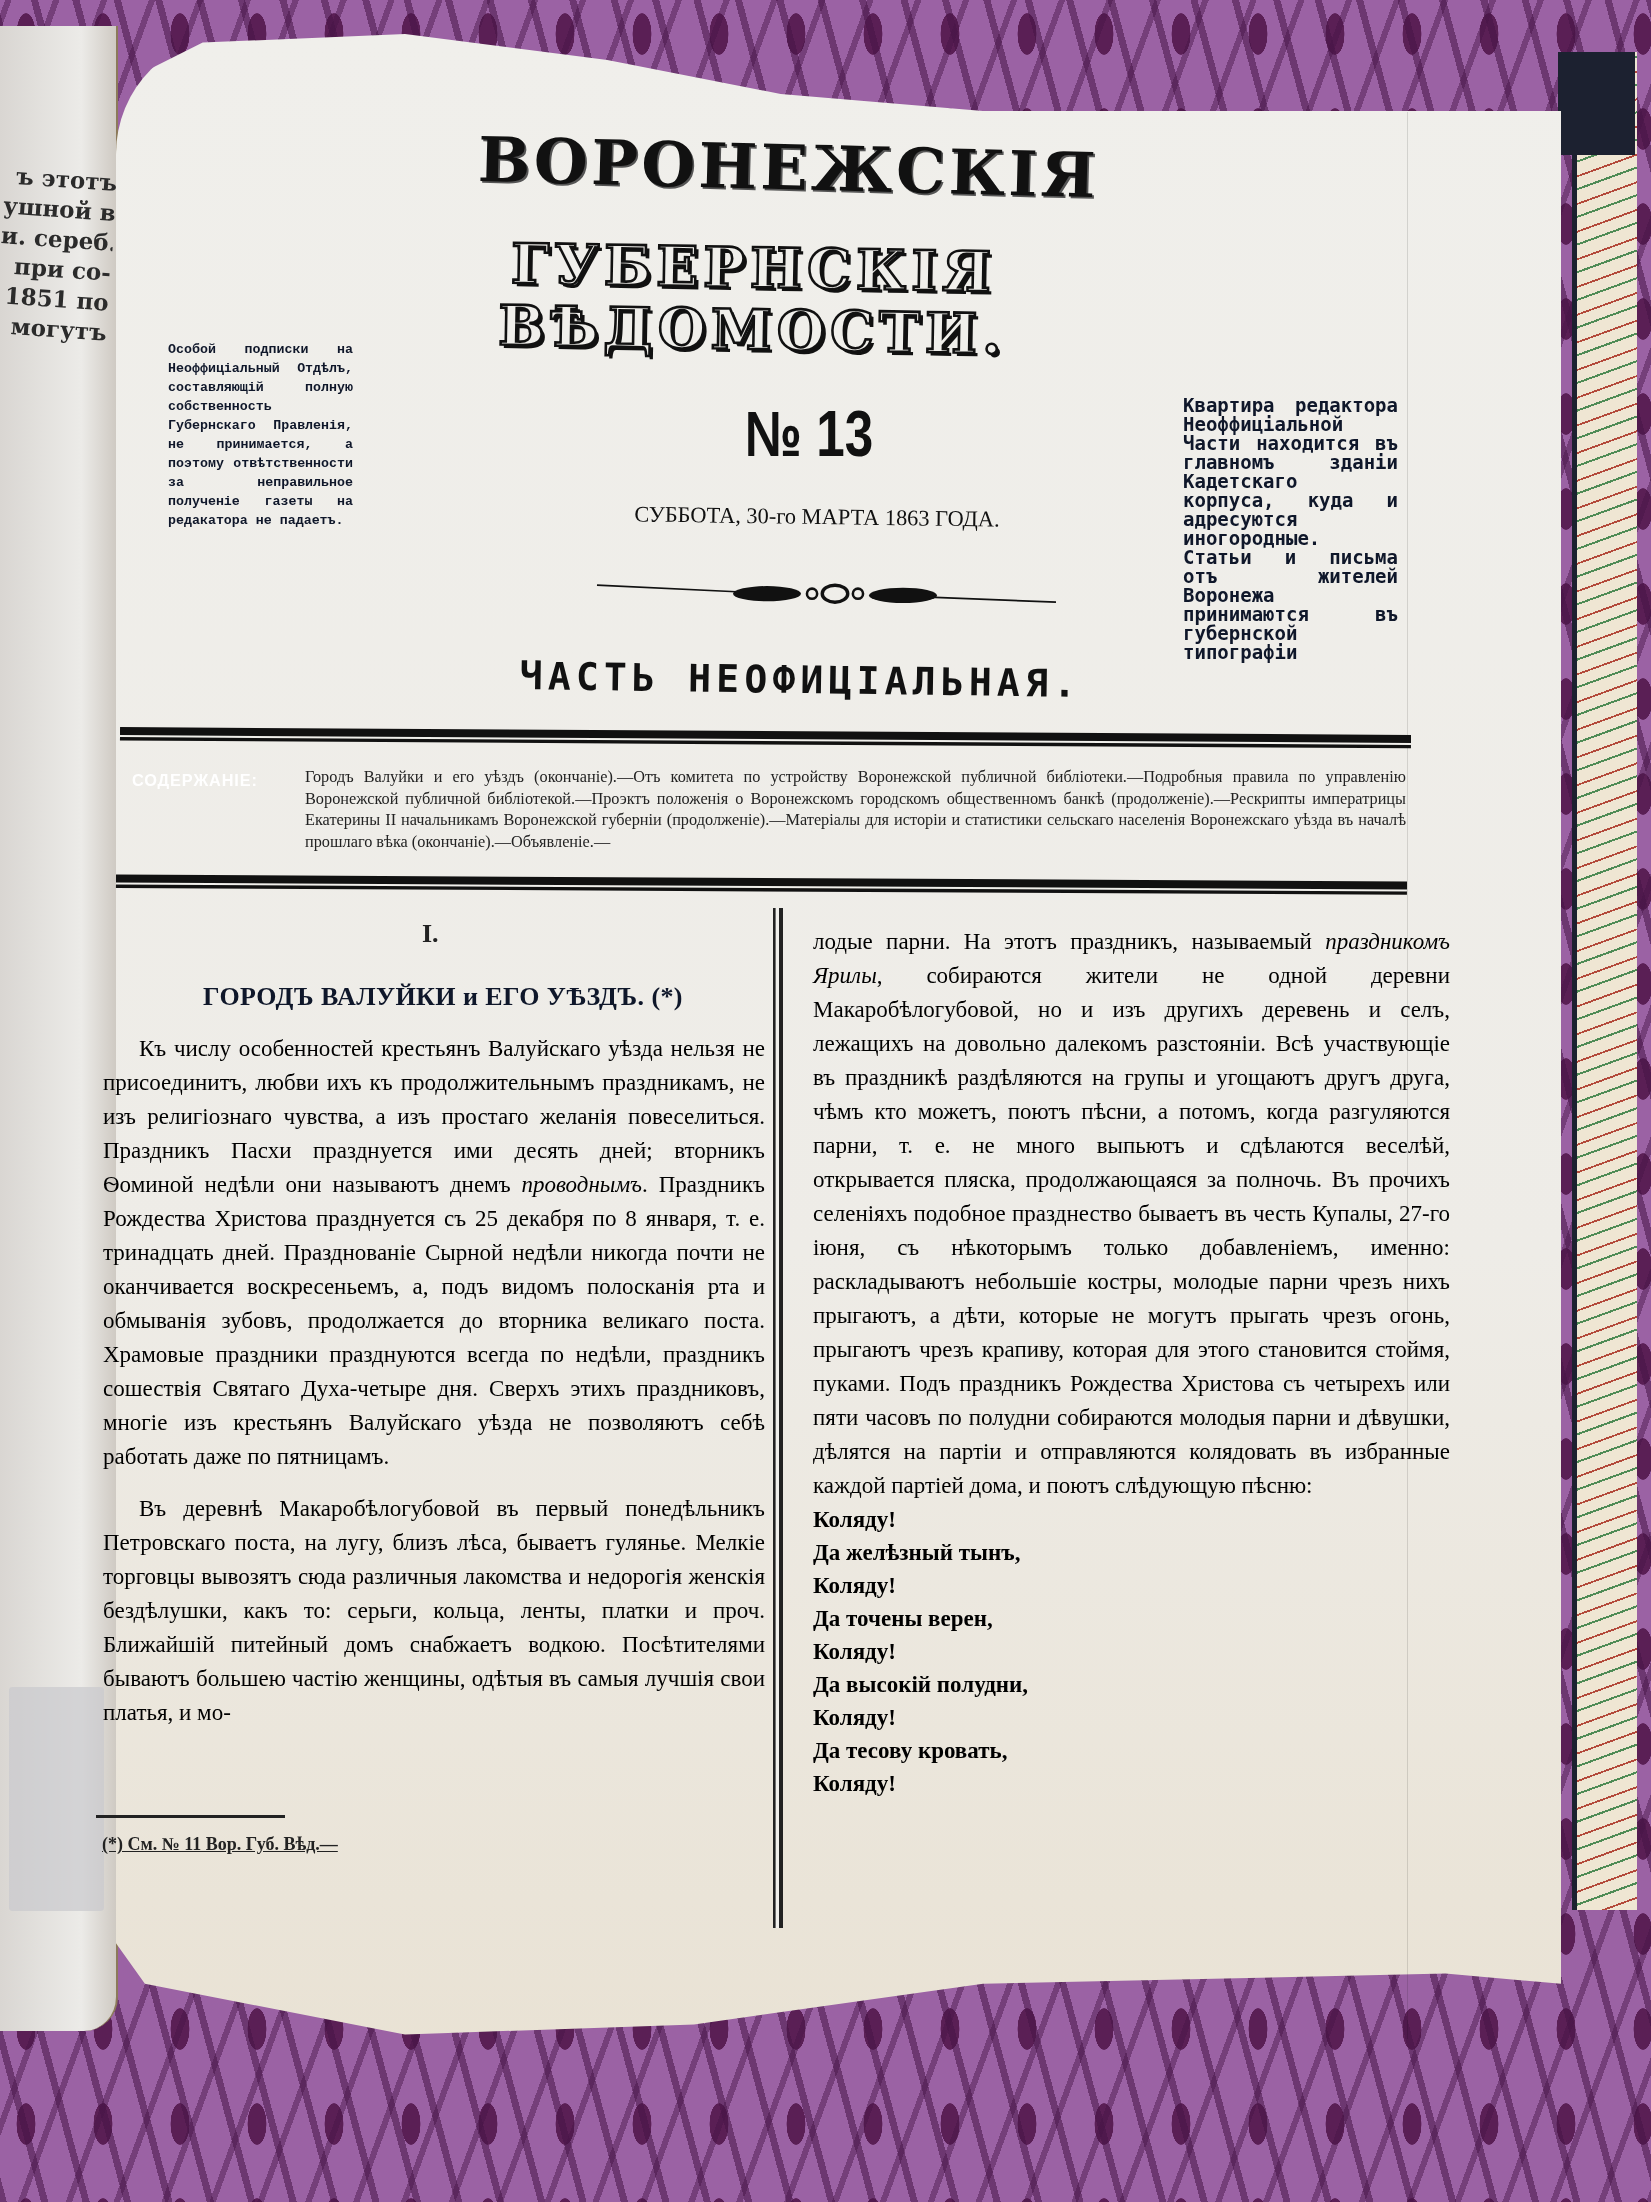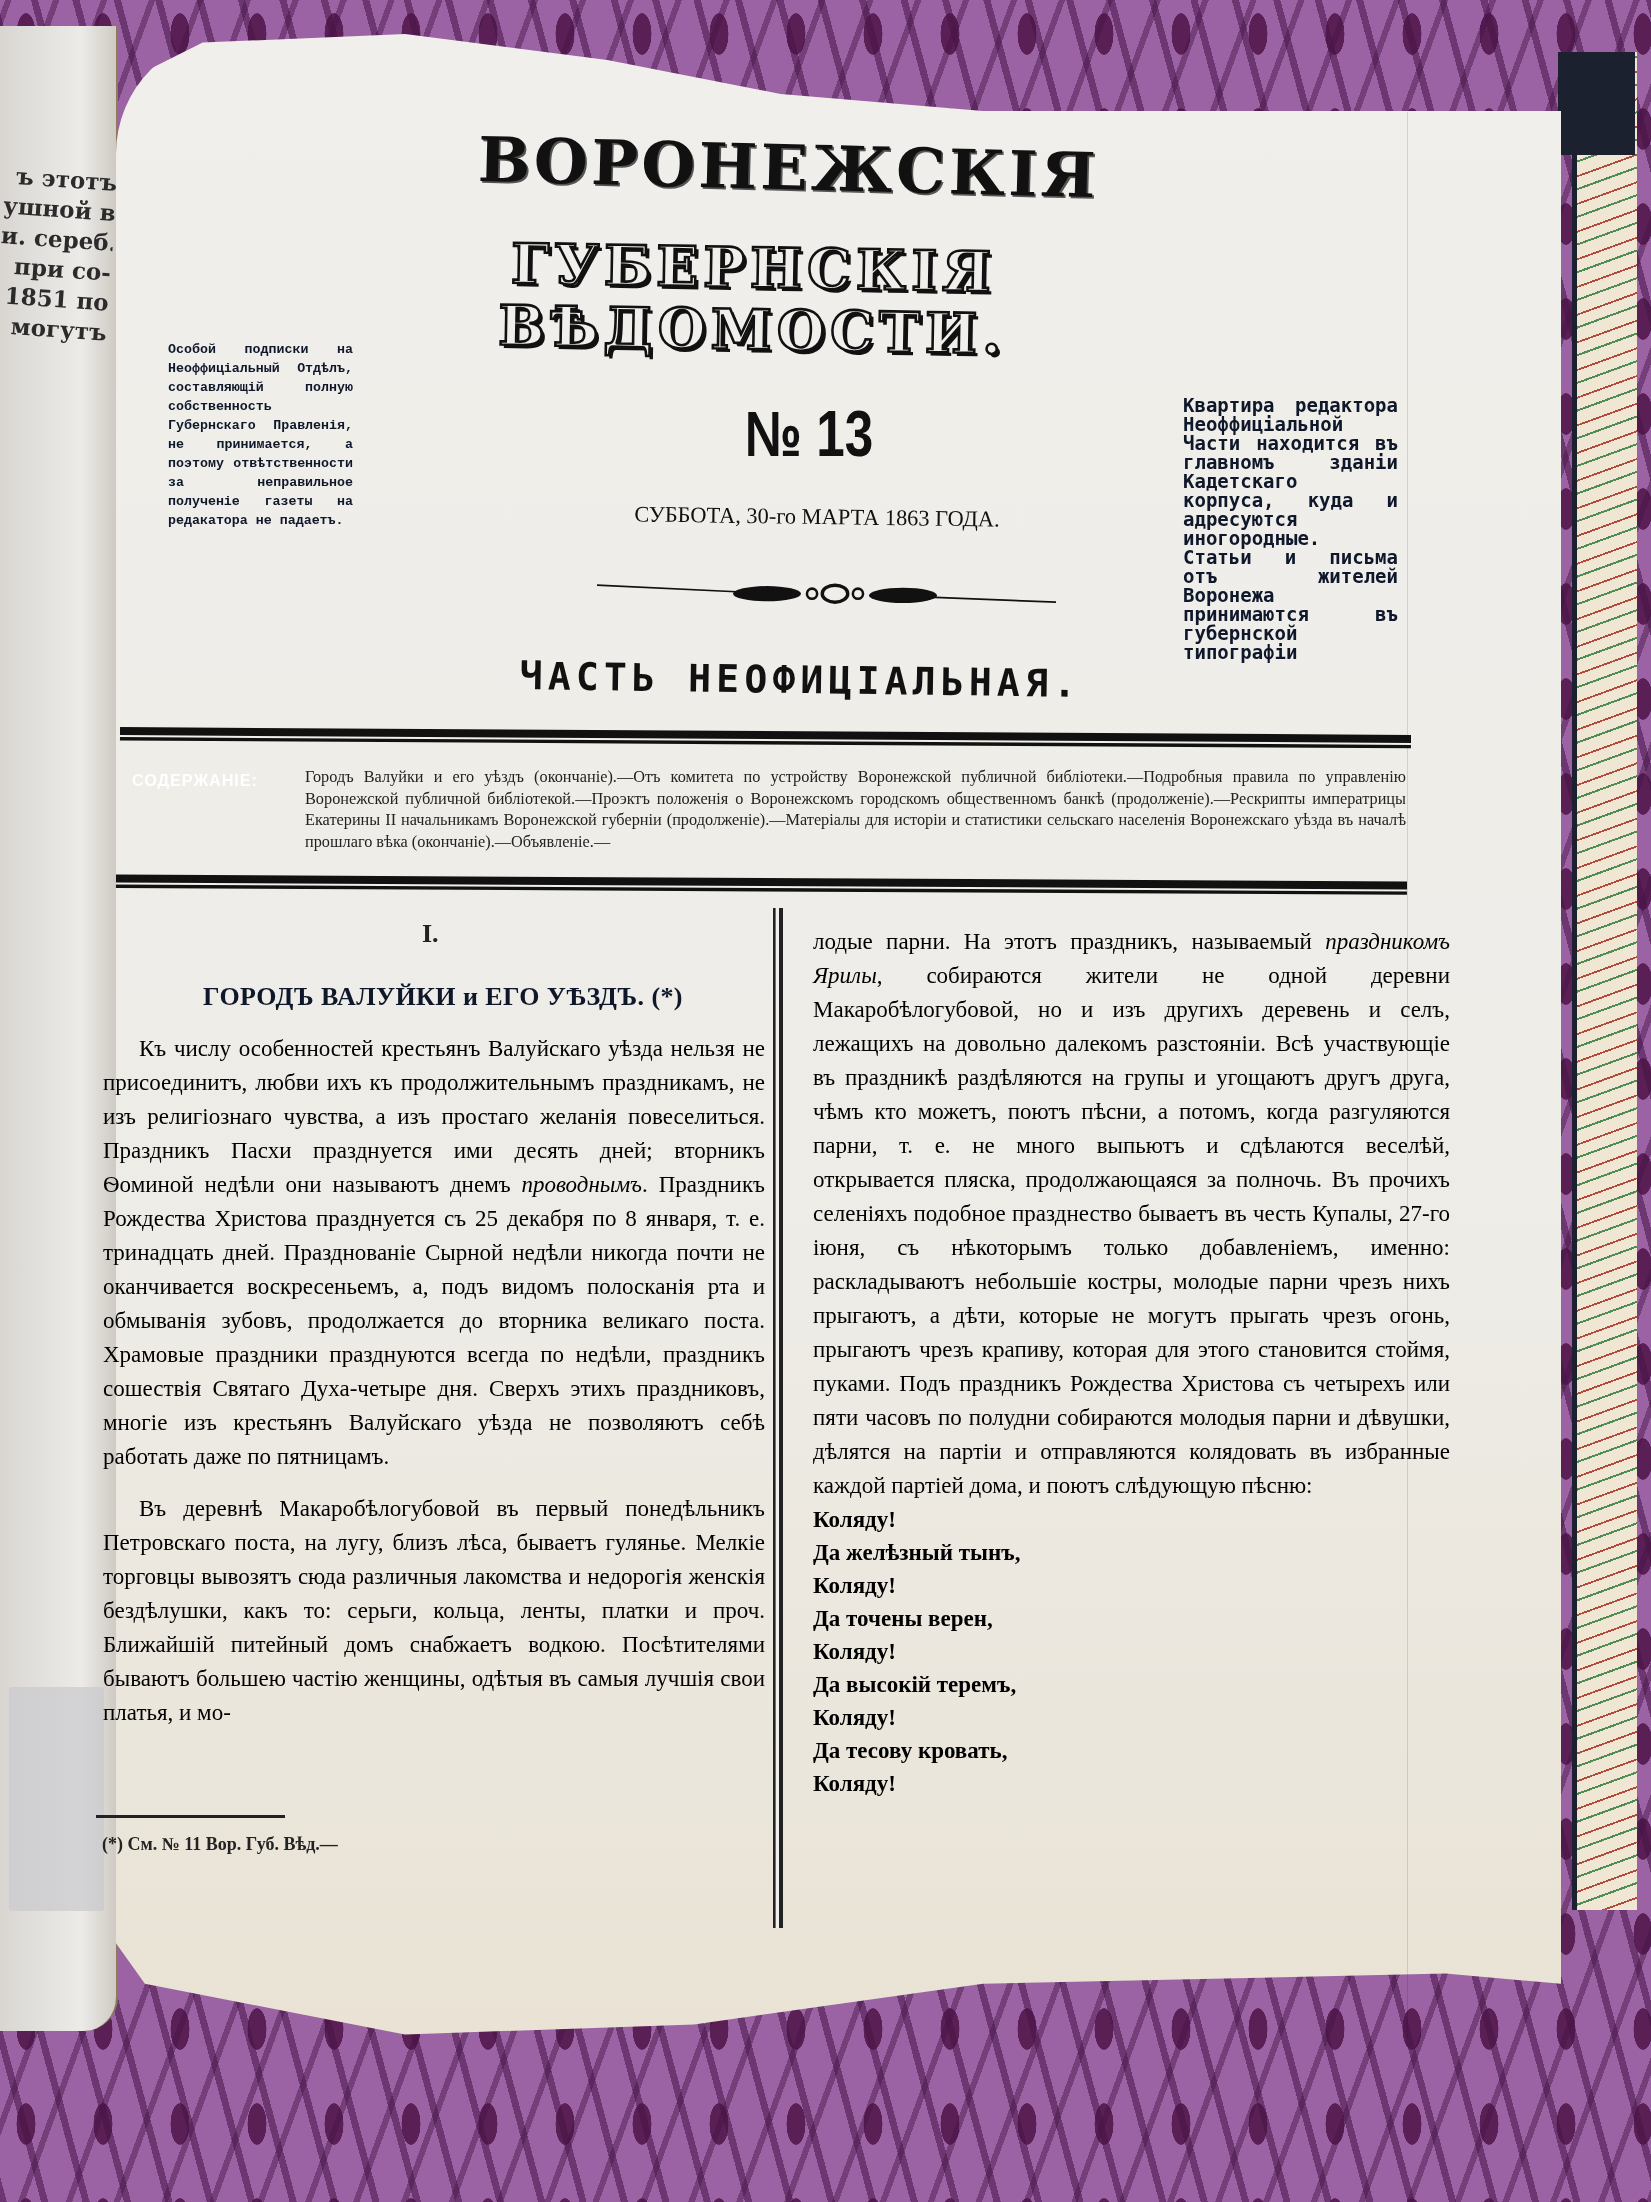--- a/index.html
+++ b/index.html
@@ -98,21 +98,21 @@
   }
   .col p { margin:0; text-indent:36px; }
   .col-left { left:103px; top:1032px; width:662px; }
   .col-left p + p { margin-top:18px; }
   .col-right { left:813px; top:925px; width:637px; }
   .col-right .first { text-indent:0; }
   i { font-style:italic; }
   .verse { text-align:center; text-indent:0; font-weight:bold; }
   .verse div { line-height:33px; }
   .fn-rule { position:absolute; left:96px; top:1815px; width:189px; height:2.6px; background:#222; }
-  .footnote { position:absolute; left:102px; top:1833px; font:bold 18px/22.4px "Liberation Serif", serif; color:#222; }
+  .footnote { position:absolute; left:102px; top:1833px; font:bold 18px/22.4px "Liberation Serif", serif; color:#222;text-decoration:underline; }
   .page-crease { position:absolute; left:1407px; top:112px; width:0.9px; height:1927px; background:rgba(0,0,0,.12); }
 </style>
 </head>
 <body>
 
 <div class="bg-pattern"></div>
 
 <div class="left-page">
   <div class="frag">
     <div>ъ этотъ</div>
@@ -171,19 +171,19 @@
 <div class="footnote">(*) См. № 11 Вор. Губ. Вѣд.—</div>
 
 <div class="col col-right">
   <p class="first"><span>лодые парни. На этотъ праздникъ, называемый </span><i>праздникомъ Ярилы</i><span>, собираются жители не одной деревни Макаробѣлогубовой, но и изъ другихъ деревень и селъ, лежащихъ на довольно далекомъ разстояніи. Всѣ участвующіе въ праздникѣ раздѣляются на групы и угощаютъ другъ друга, чѣмъ кто можетъ, поютъ пѣсни, а потомъ, когда разгуляются парни, т. е. не много выпьютъ и сдѣлаются веселѣй, открывается пляска, продолжающаяся за полночь. Въ прочихъ селеніяхъ подобное празднество бываетъ въ честь Купалы, 27-го іюня, съ нѣкоторымъ только добавленіемъ, именно: раскладываютъ небольшіе костры, молодые парни чрезъ нихъ прыгаютъ, а дѣти, которые не могутъ прыгать чрезъ огонь, прыгаютъ чрезъ крапиву, которая для этого становится стоймя, пуками. Подъ праздникъ Рождества Христова съ четырехъ или пяти часовъ по полудни собираются молодыя парни и дѣвушки, дѣлятся на партіи и отправляются колядовать въ избранные каждой партіей дома, и поютъ слѣдующую пѣсню:</span></p>
   <div class="verse">
     <div>Коляду!</div>
     <div>Да желѣзный тынъ,</div>
     <div>Коляду!</div>
     <div>Да точены верен,</div>
     <div>Коляду!</div>
-    <div>Да высокій теремъ,</div>
+    <div>Да высокій полудни,</div>
     <div>Коляду!</div>
     <div>Да тесову кровать,</div>
     <div>Коляду!</div>
   </div>
 </div>
 
 
 </body></html>

